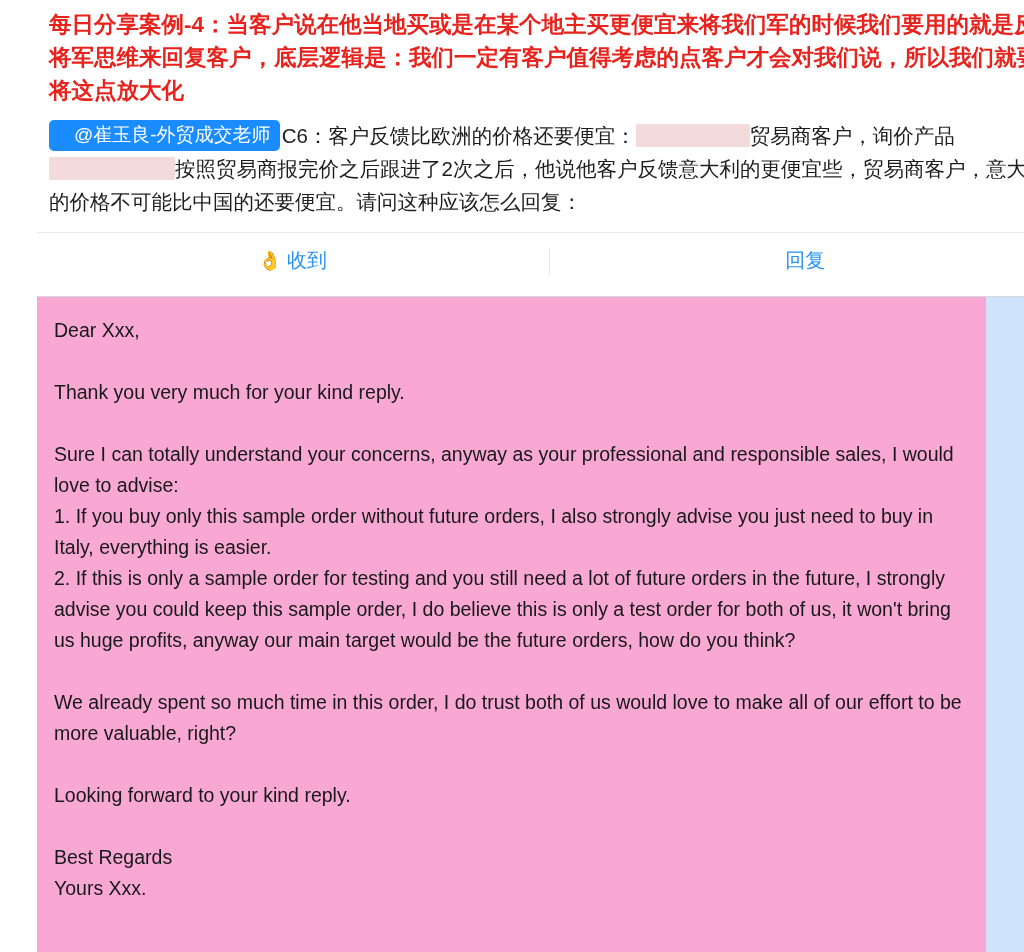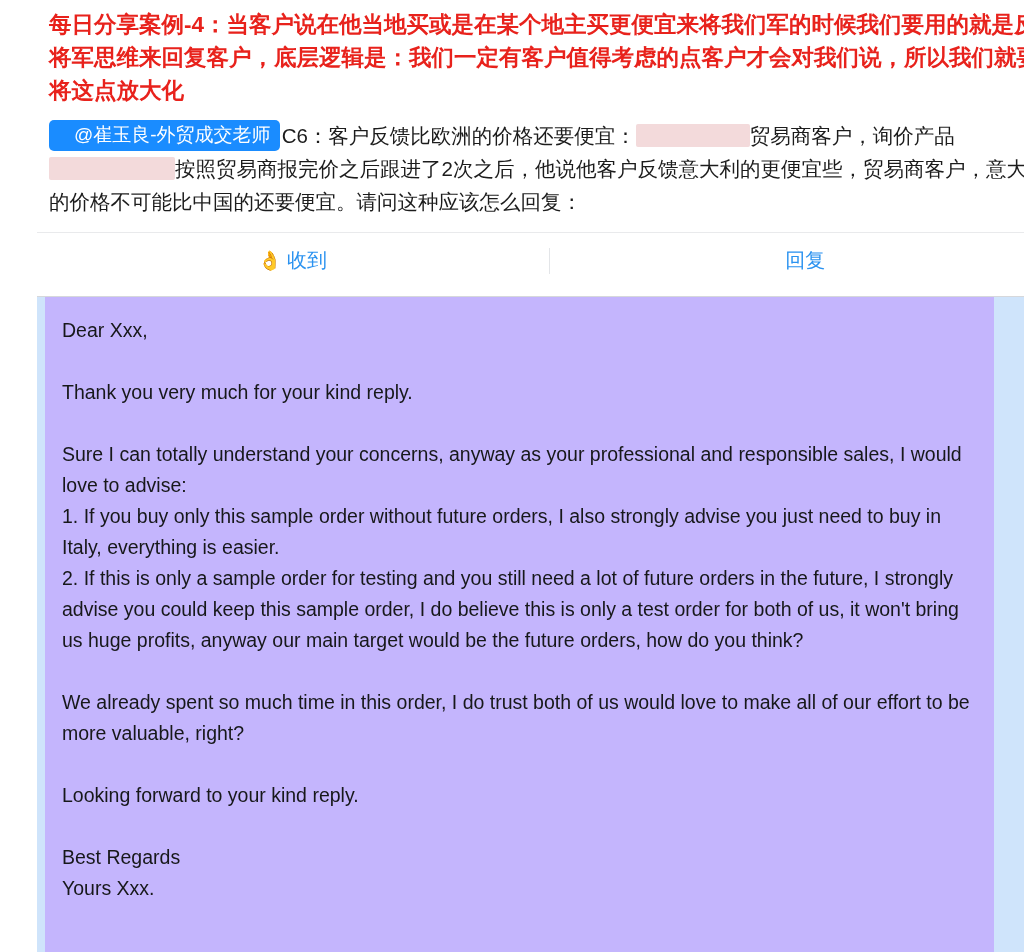--- a/index.html
+++ b/index.html
@@ -105,25 +105,25 @@
   
   .answer-wrap {
     position: relative;
     margin-top: 8px;
     border-top: 1px solid #d6d8db;
     height: 655px;
     background: #cfe4fb;
   }
   .answer-panel {
     position: absolute;
-    left: 8px;
+    left: 0;
     top: 0;
     width: 949px;
     height: 655px;
-    background: #c4b5fd;
+    background: #f9a8d4;
     box-sizing: border-box;
     padding: 18px 22px 0 17px;
     overflow: hidden;
   }
   .answer-text {
     font-size: 19.5px;
     line-height: 31px;
     color: #17181a;
     white-space: pre-wrap;
     word-break: break-word;

